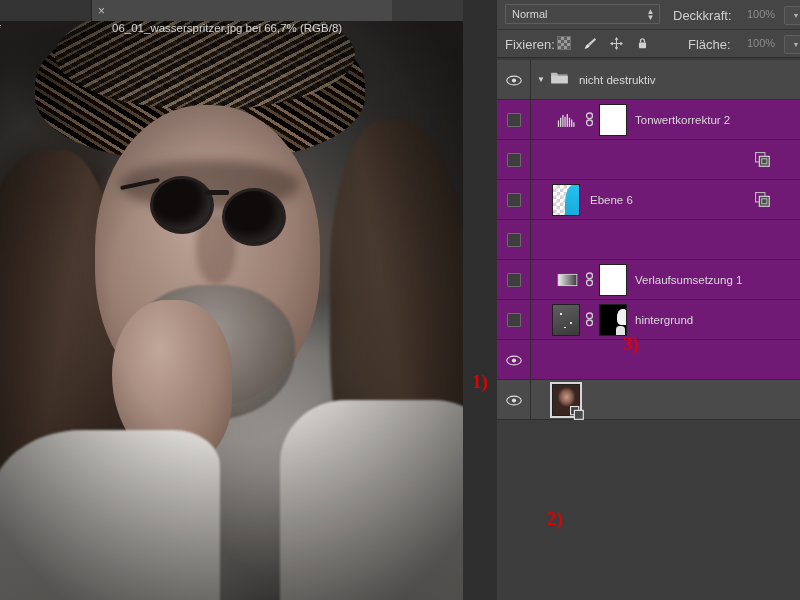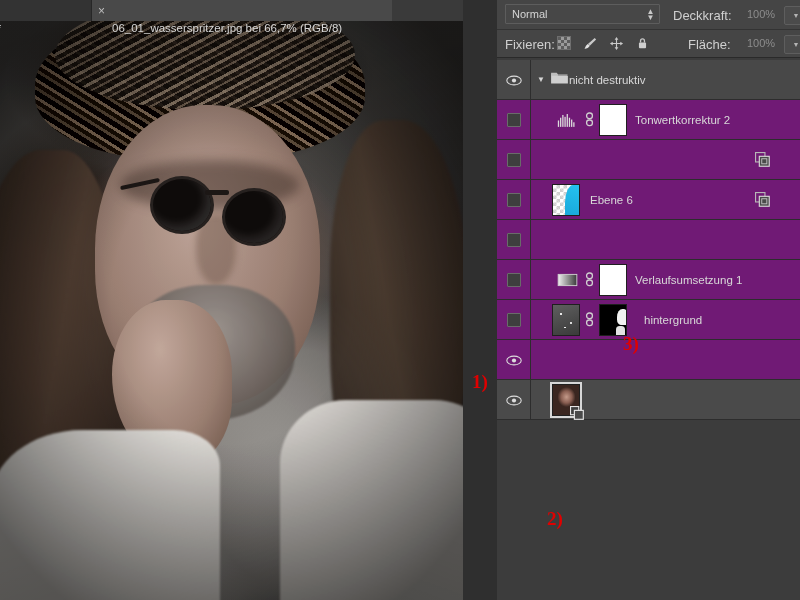--- a/index.html
+++ b/index.html
@@ -223,21 +223,21 @@
           </span>
         </div>
         <div class="row-body">
           <span style="margin-left:7px;color:#d6d6d6;font-size:8px;">▼</span>
           <span style="margin-left:5px;">
             <svg width="19" height="14" viewBox="0 0 20 15">
                 <path d="M1 3.5 h6.2 l1.6 1.8 H19 v8.2 H1 Z" fill="#cfcfcf"></path>
                 <path d="M1 2 h6 l1.5 1.7 H18.6 v1.3 H1 Z" fill="#bdbdbd"></path>
               </svg>
           </span>
-          <span class="layer-name" style="margin-left:0;">nicht destruktiv</span>
+          <span class="layer-name" style="margin-left:10px;">nicht destruktiv</span>
         </div>
       </div>
 
       <div class="layer-row">
         <div class="eye-cell">
             <span class="vis-box"></span>
           </div>
         <div class="row-body">
           <span class="adj-ico" style="margin-left:24px;">
             <svg width="22" height="16" viewBox="0 0 24 17">
@@ -342,21 +342,21 @@
           <span class="link-ico" style="margin-left:3px;">
             <svg width="11" height="15" viewBox="0 0 11 15">
                 <rect x="2.6" y="1" width="5.8" height="5.6" rx="2.6" fill="none" stroke="#cfcfcf" stroke-width="1.3"></rect>
                 <rect x="2.6" y="8" width="5.8" height="5.6" rx="2.6" fill="none" stroke="#cfcfcf" stroke-width="1.3"></rect>
               </svg>
           </span>
           <span class="thumb" style="margin-left:4px;background:#000;position:relative;overflow:hidden;">
             <span style="position:absolute;right:-2px;top:4px;width:11px;height:16px;background:#f2f2f2;border-radius:50% 40% 20% 35%;"></span>
             <span style="position:absolute;right:1px;bottom:0;width:9px;height:9px;background:#e2e2e2;border-radius:40% 40% 0 0;"></span>
           </span>
-          <span class="layer-name" style="margin-left:17px;">hintergrund</span>
+          <span class="layer-name" style="margin-left:8px;">hintergrund</span>
         </div>
       </div>
 
       <div class="layer-row">
         <div class="eye-cell">
           <span class="eye">
             <svg width="16" height="11" viewBox="0 0 16 11">
                 <ellipse cx="8" cy="5.5" rx="7.2" ry="4.4" fill="none" stroke="#dcdcdc" stroke-width="1.1"></ellipse>
                 <circle cx="8" cy="5.5" r="2.1" fill="#dcdcdc"></circle>
               </svg>

